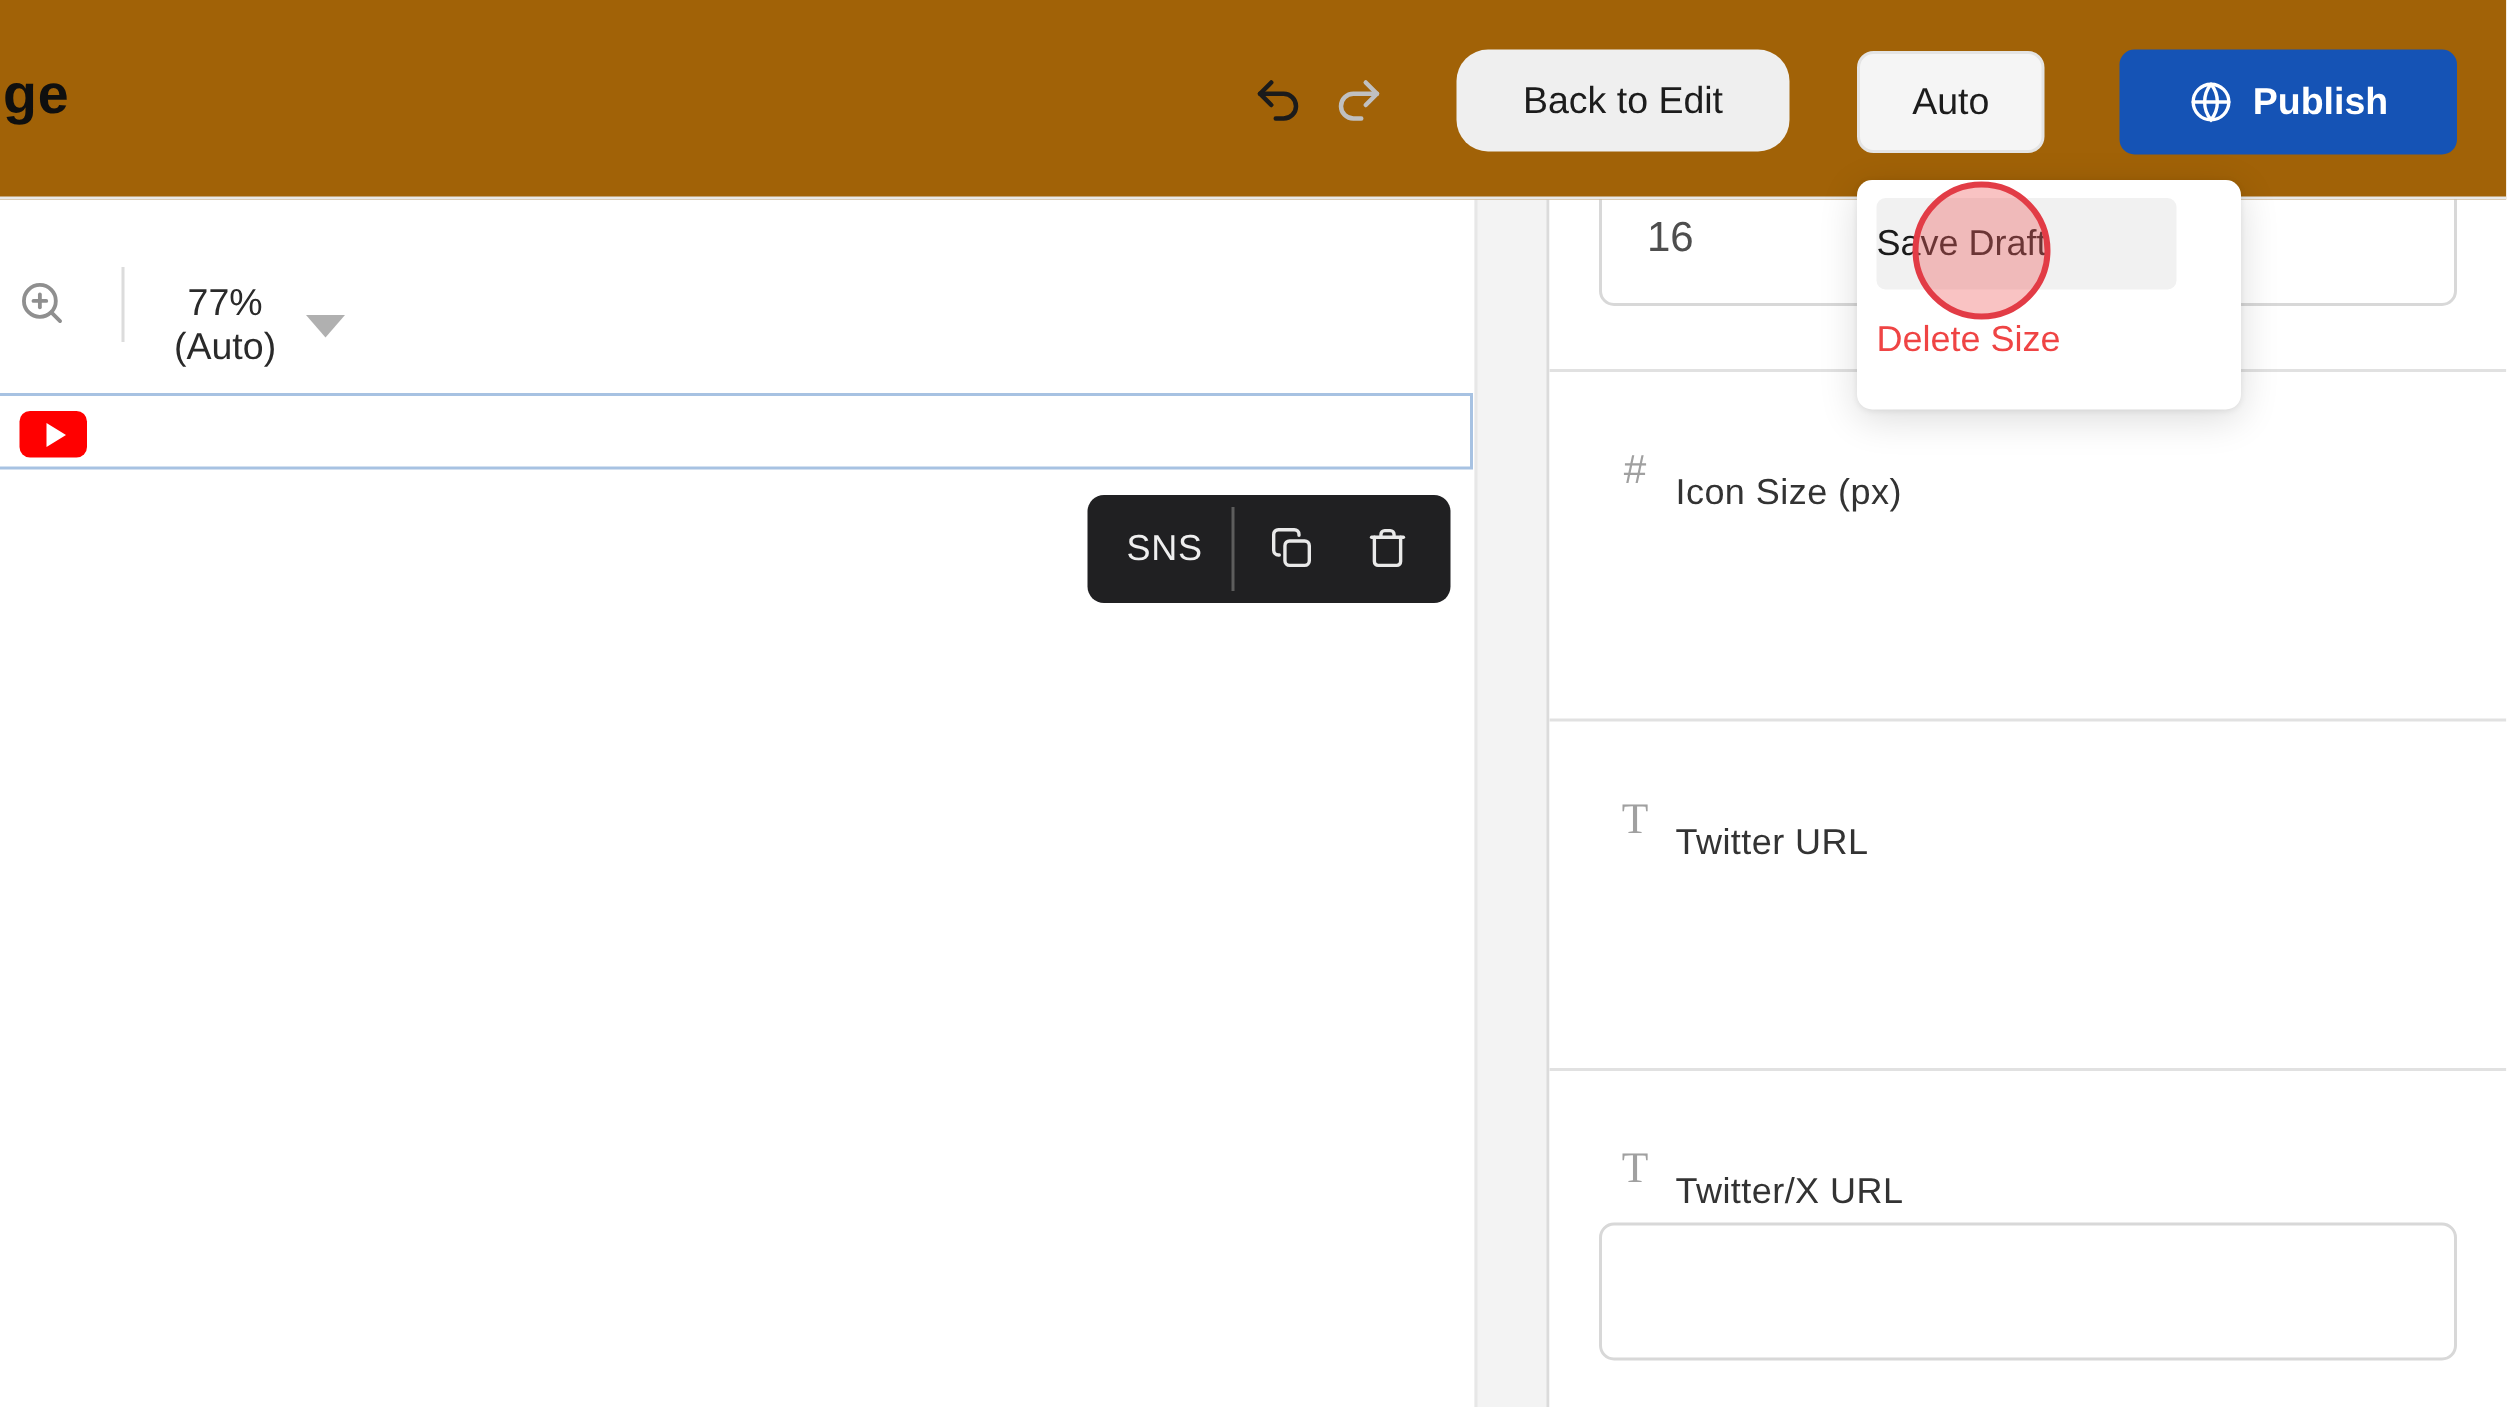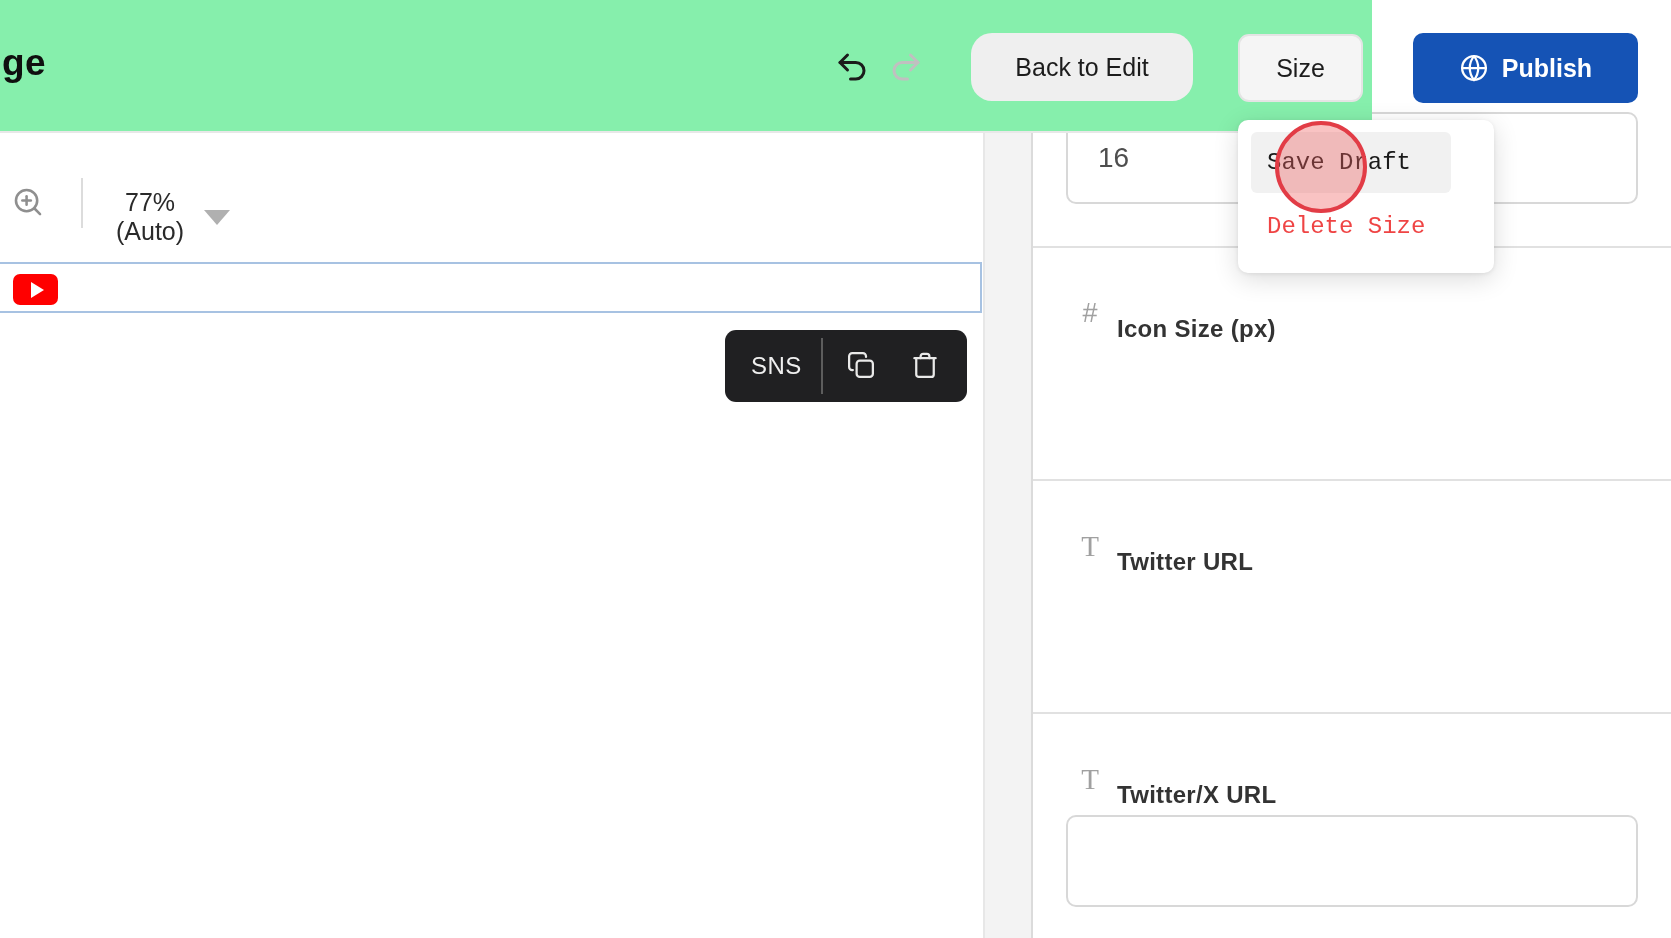--- a/index.html
+++ b/index.html
@@ -1,22 +1,22 @@
 <!DOCTYPE html>
 <html><head>
 <meta charset="utf-8">
 <style>
   * { margin: 0; padding: 0; box-sizing: border-box; }
   html, body { width: 1671px; height: 938px; background: #fff; }
   body { font-family: "Liberation Sans", sans-serif; overflow: hidden; }
   #app { position: relative; width: 1671px; height: 938px; background: #fff; overflow: hidden; }
 
   
-  .header { position: absolute; left: 0; top: 0; width: 1372px; height: 133px;
-            background: #86efac; border-bottom: 2px solid #e8e8e8; z-index: 50; }
+  .header { position: absolute; left: 0; top: 0; width: 1671px; height: 133px;
+            background: #a16207; border-bottom: 2px solid #e8e8e8; z-index: 50; }
   .page-title { position: absolute; left: 2px; top: 42px; font-size: 37px; font-weight: 700;
                 color: #0f0f0f; letter-spacing: 0.5px; }
   .icon-btn { position: absolute; top: 48px; width: 40px; height: 40px; border: none;
               background: transparent; cursor: pointer; padding: 0; }
   .icon-btn svg { width: 36px; height: 36px; }
   .undo-btn { left: 832px; color: #1b1b1b; }
   .redo-btn { left: 886px; color: #c0c0c0; }
   .btn { position: absolute; border: none; border-radius: 10px; font-size: 25px;
          font-family: "Liberation Sans", sans-serif; cursor: pointer;
          display: flex; align-items: center; justify-content: center; color: #1c1c1c; }
@@ -65,29 +65,29 @@
 
   
   .panel { position: absolute; left: 1033px; top: 0; width: 638px; height: 938px; background: #fff; z-index: 10; padding-left: 29px; }
   .divider { position: absolute; left: 0; width: 638px; height: 2px; background: #e1e1e1; }
   .fld-input { position: absolute; left: 33px; width: 572px; height: 92px; background: #fff;
                border: 2px solid #d8d8d8; border-radius: 10px; padding: 0 30px;
                font-size: 28px; color: #4e4e4e; font-family: "Liberation Sans", sans-serif; outline: none; }
   .fld-label-row { position: absolute; left: 45px; display: flex; align-items: center; gap: 15px; }
   .fld-icon { color: #a0a0a0; font-size: 27px; width: 24px; text-align: center; }
   .fld-icon.serif { font-family: "Liberation Serif", serif; font-size: 29px; }
-  .fld-label { font-size: 24px; font-weight: 700; color: #333; letter-spacing: 0.3px; margin-top: 32px; }
+  .fld-label { font-size: 24px; font-weight: 400; color: #333; letter-spacing: 0.3px; margin-top: 32px; }
 
   
   .dropdown { position: absolute; left: 1238px; top: 120px; width: 256px; height: 153px;
               background: #fff; border-radius: 10px; z-index: 100;
               box-shadow: 0 6px 26px rgba(0,0,0,0.14), 0 1px 4px rgba(0,0,0,0.08); }
   .menu-item { position: absolute; left: 13px; width: 200px; height: 61px; line-height: 61px;
-               font-size: 24px; padding-left: 16px; border: none; text-align: left;
-               font-family: Liberation Mono, monospace; cursor: pointer; border-radius: 6px;
+               font-size: 24px; padding-left: 0; border: none; text-align: left;
+               font-family: Liberation Sans, sans-serif; cursor: pointer; border-radius: 6px;
                background: transparent; }
   .menu-save { top: 12px; background: #f1f1f1; color: #1a1a1a; }
   .menu-delete { top: 76px; height: 62px; line-height: 62px; color: #ef4444; }
 
   
   .click-indicator { position: absolute; left: 1275px; top: 121px; width: 92px; height: 92px;
                      border-radius: 50%; border: 4px solid #e23c46;
                      background: rgba(240, 98, 98, 0.38); z-index: 110; pointer-events: none; }
 </style>
 </head>
@@ -173,21 +173,21 @@
       </svg>
     </button>
     <button class="icon-btn redo-btn">
       <svg viewBox="0 0 24 24" fill="none" stroke="currentColor" stroke-width="2" stroke-linecap="round" stroke-linejoin="round">
         <path d="m15 14 5-5-5-5"></path>
           <path d="M20 9H9.5a5.5 5.5 0 0 0 0 11H13"></path>
       </svg>
     </button>
 
     <button class="btn btn-back">Back to Edit</button>
-    <button class="btn btn-draft">Size</button>
+    <button class="btn btn-draft">Auto</button>
     <button class="btn btn-publish">
       <svg viewBox="0 0 24 24" fill="none" stroke="currentColor" stroke-width="1.8" stroke-linecap="round">
         <circle cx="12" cy="12" r="9.5"></circle>
         <path d="M12 2.5a15 15 0 0 0 0 19 15 15 0 0 0 0-19"></path>
         <path d="M2.5 12h19"></path>
       </svg>
       <span>Publish</span>
     </button>
   </div>
 

